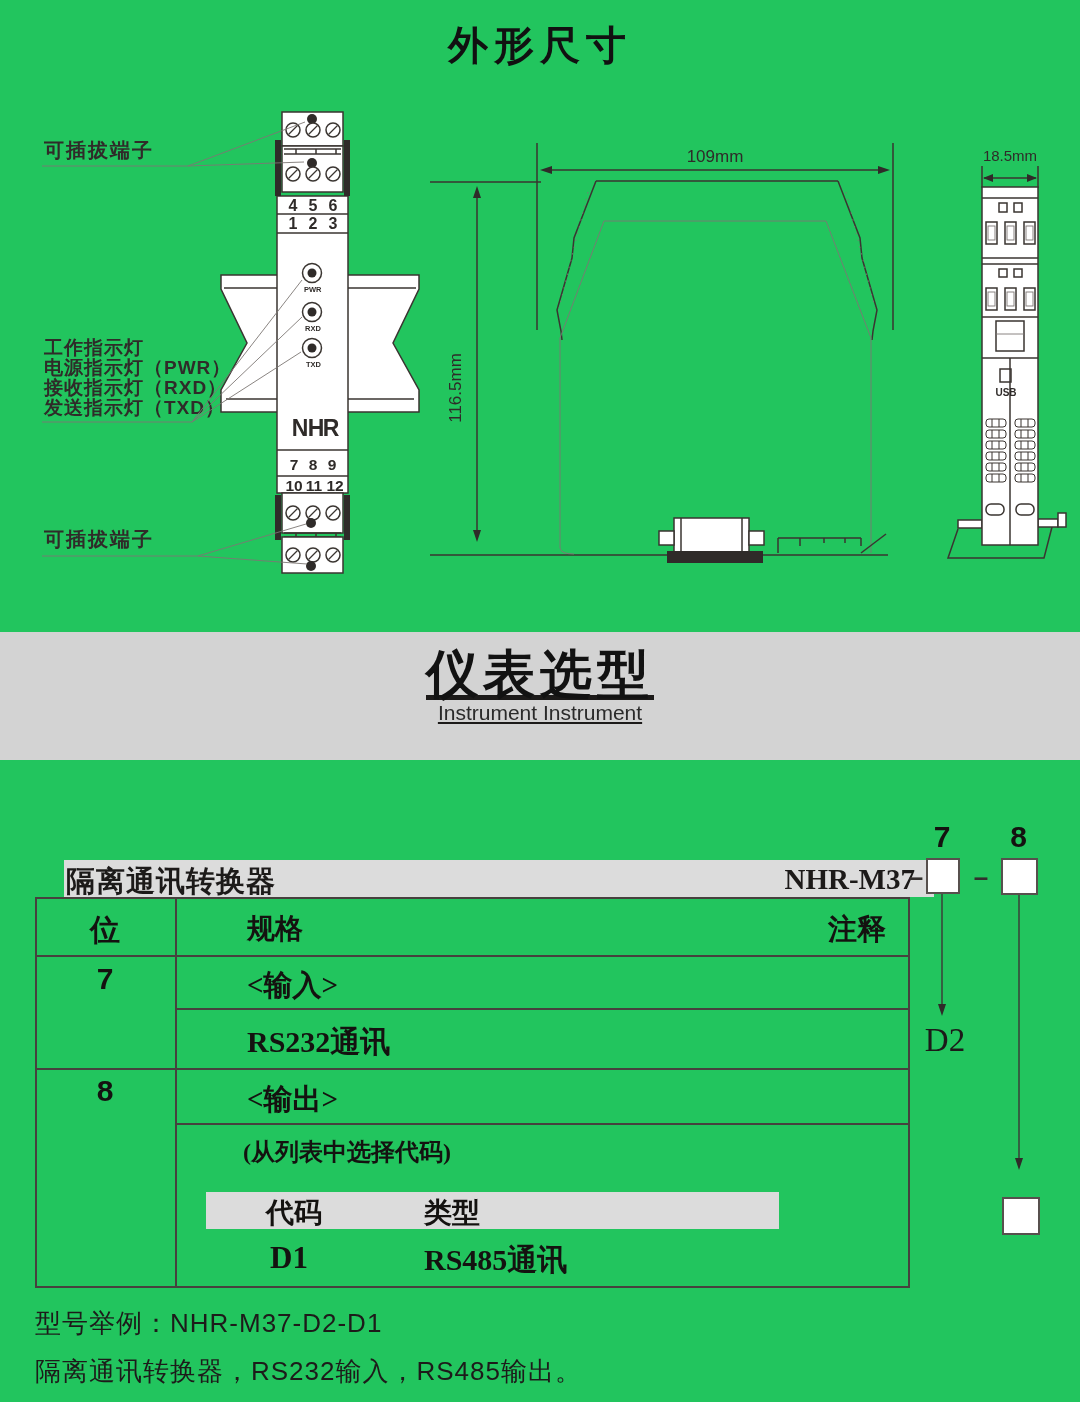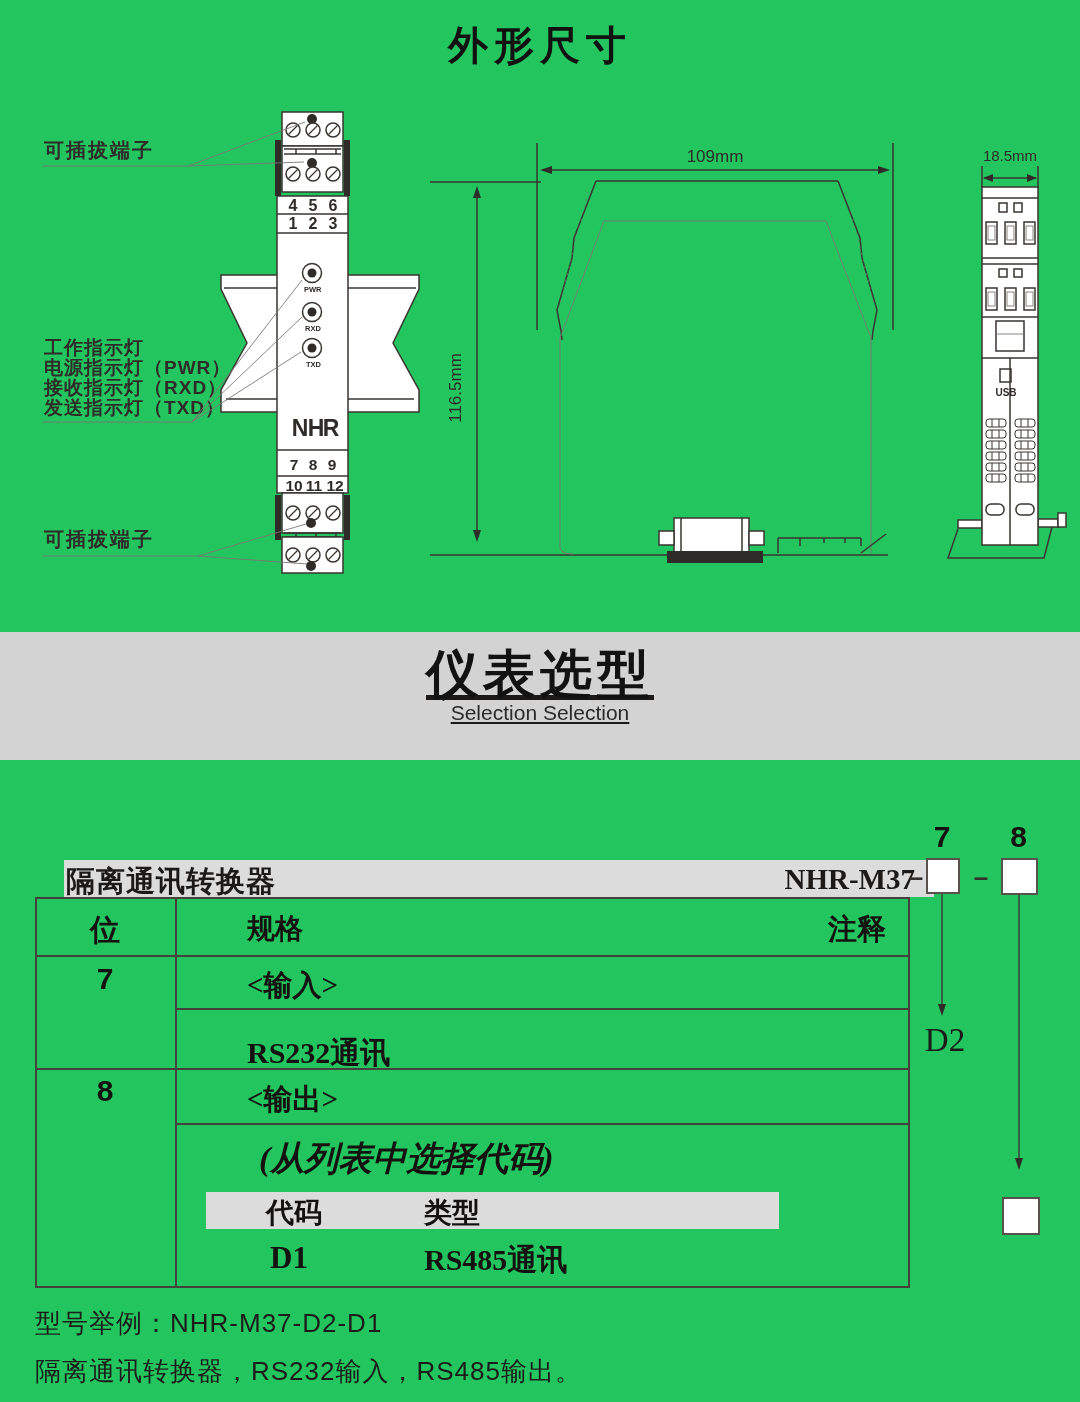--- a/index.html
+++ b/index.html
@@ -284,21 +284,21 @@
             <line x1="1028" y1="419" x2="1028" y2="427"></line>
           </g>
       </g>
       <rect class="ln" x="986" y="504" width="18" height="11" rx="5" stroke-width="1.2"></rect>
       <rect class="ln" x="1016" y="504" width="18" height="11" rx="5" stroke-width="1.2"></rect>
     </g>
   </svg>
 
   <div class="abs banner">
     <div class="banner-t">仪表选型</div>
-    <div class="banner-s">Selection Selection</div>
+    <div class="banner-s">Instrument Instrument</div>
   </div>
 
   <svg class="abs" style="left:0;top:0;pointer-events:none" width="1080" height="1402" viewBox="0 0 1080 1402">
     <line x1="942" y1="894" x2="942" y2="1004" stroke="#3c3735" stroke-width="1.4"></line>
     <polygon points="942,1016 938,1004 946,1004" fill="#2f2b29"></polygon>
     <line x1="1019" y1="894" x2="1019" y2="1158" stroke="#3c3735" stroke-width="1.4"></line>
     <polygon points="1019,1170 1015,1158 1023,1158" fill="#2f2b29"></polygon>
   </svg>
 
   <div class="abs gbar" style="left:35px;top:860px;width:870px;height:37px;">
@@ -321,25 +321,25 @@
   <div class="tline" style="left:177px;top:1008px;width:733px;height:2px;"></div>
   <div class="tline" style="left:177px;top:1123px;width:733px;height:2px;"></div>
   <div class="abs gbar" style="left:177px;top:1192px;width:573px;height:37px;"></div>
 
   <div class="cell" style="left:35px;top:910px;width:140px;text-align:center;font-size:30px;">位</div>
   <div class="cell" style="left:247px;top:910px;font-size:28px;">规格</div>
   <div class="cell" style="left:600px;top:910px;width:286px;text-align:right;font-size:29px;">注释</div>
 
   <div class="numcell" style="left:35px;top:962px;width:140px;">7</div>
   <div class="cell" style="left:247px;top:966px;font-size:29px;">&lt;输入&gt;</div>
-  <div class="cell" style="left:247px;top:1022px;font-size:30px;margin-top:11px;">RS232通讯</div>
+  <div class="cell" style="left:247px;top:1022px;font-size:30px;">RS232通讯</div>
 
   <div class="numcell" style="left:35px;top:1074px;width:140px;">8</div>
   <div class="cell" style="left:247px;top:1080px;font-size:29px;">&lt;输出&gt;</div>
-  <div class="cell" style="left:259px;top:1136px;font-size:34px;font-style:italic;">(从列表中选择代码)</div>
+  <div class="cell" style="left:243px;top:1136px;font-size:24px;">(从列表中选择代码)</div>
 
   <div class="cell" style="left:266px;top:1194px;font-size:28px;">代码</div>
   <div class="cell" style="left:424px;top:1194px;font-size:28px;">类型</div>
   <div class="cell" style="left:270px;top:1240px;font-size:31px;">D1</div>
   <div class="cell" style="left:424px;top:1240px;font-size:30px;text-align:center;">RS485通讯</div>
 
   <div class="ex" style="top:1306px;">型号举例：NHR-M37-D2-D1</div>
   <div class="ex" style="top:1354px;">隔离通讯转换器，RS232输入，RS485输出。</div>
 
 </div>

